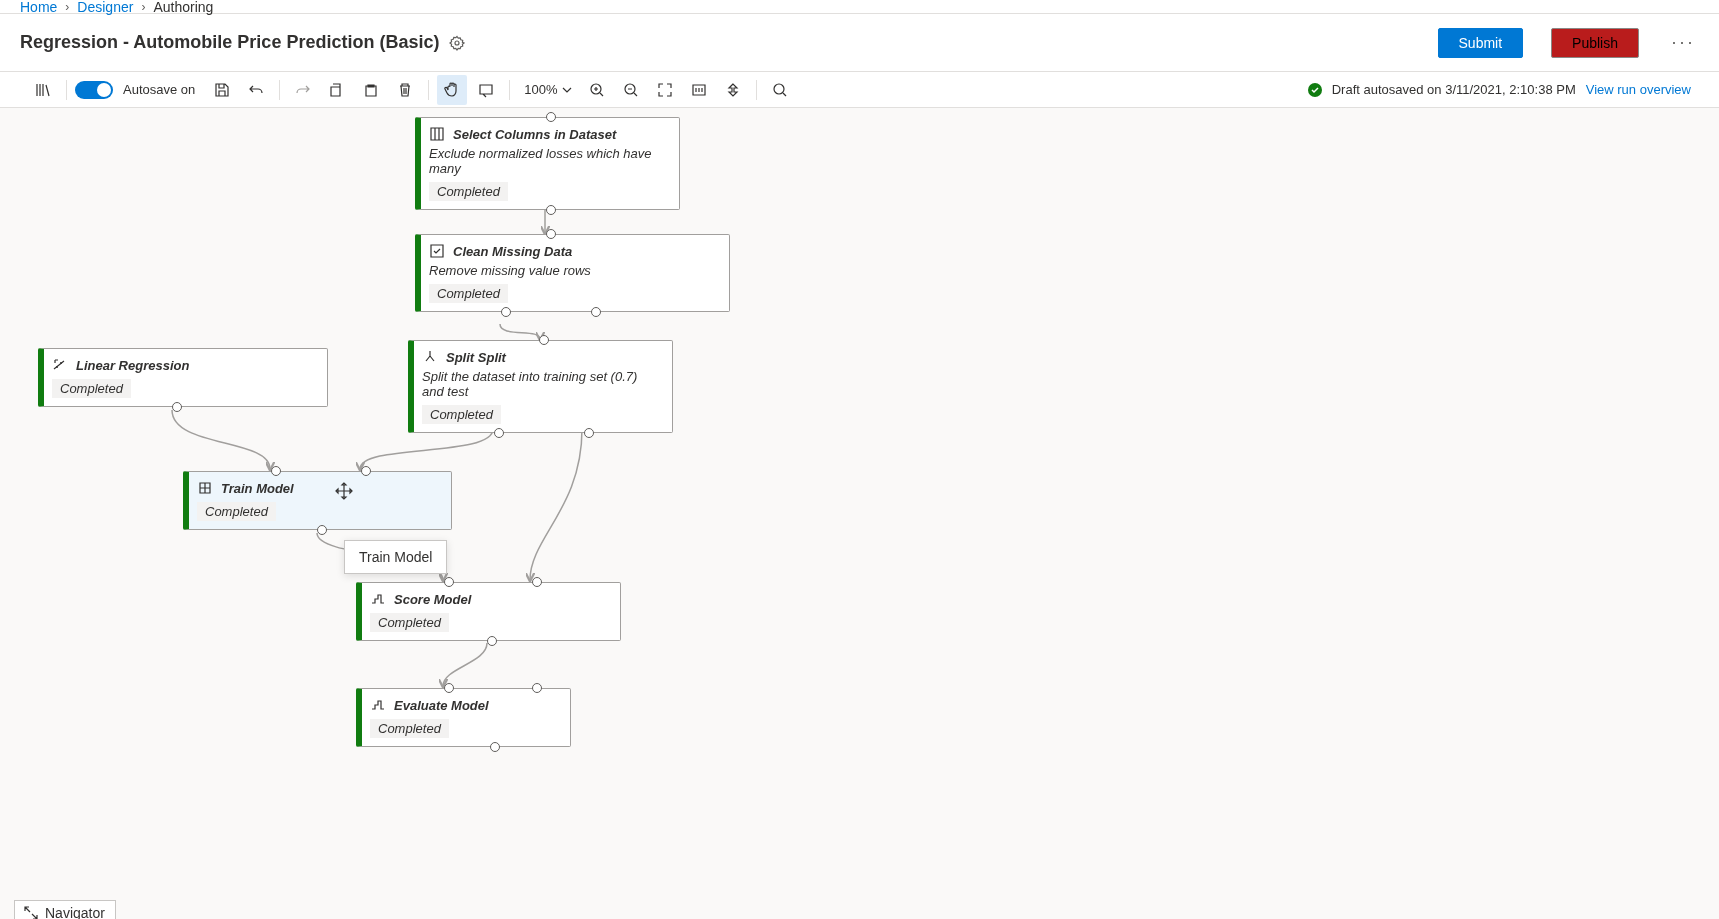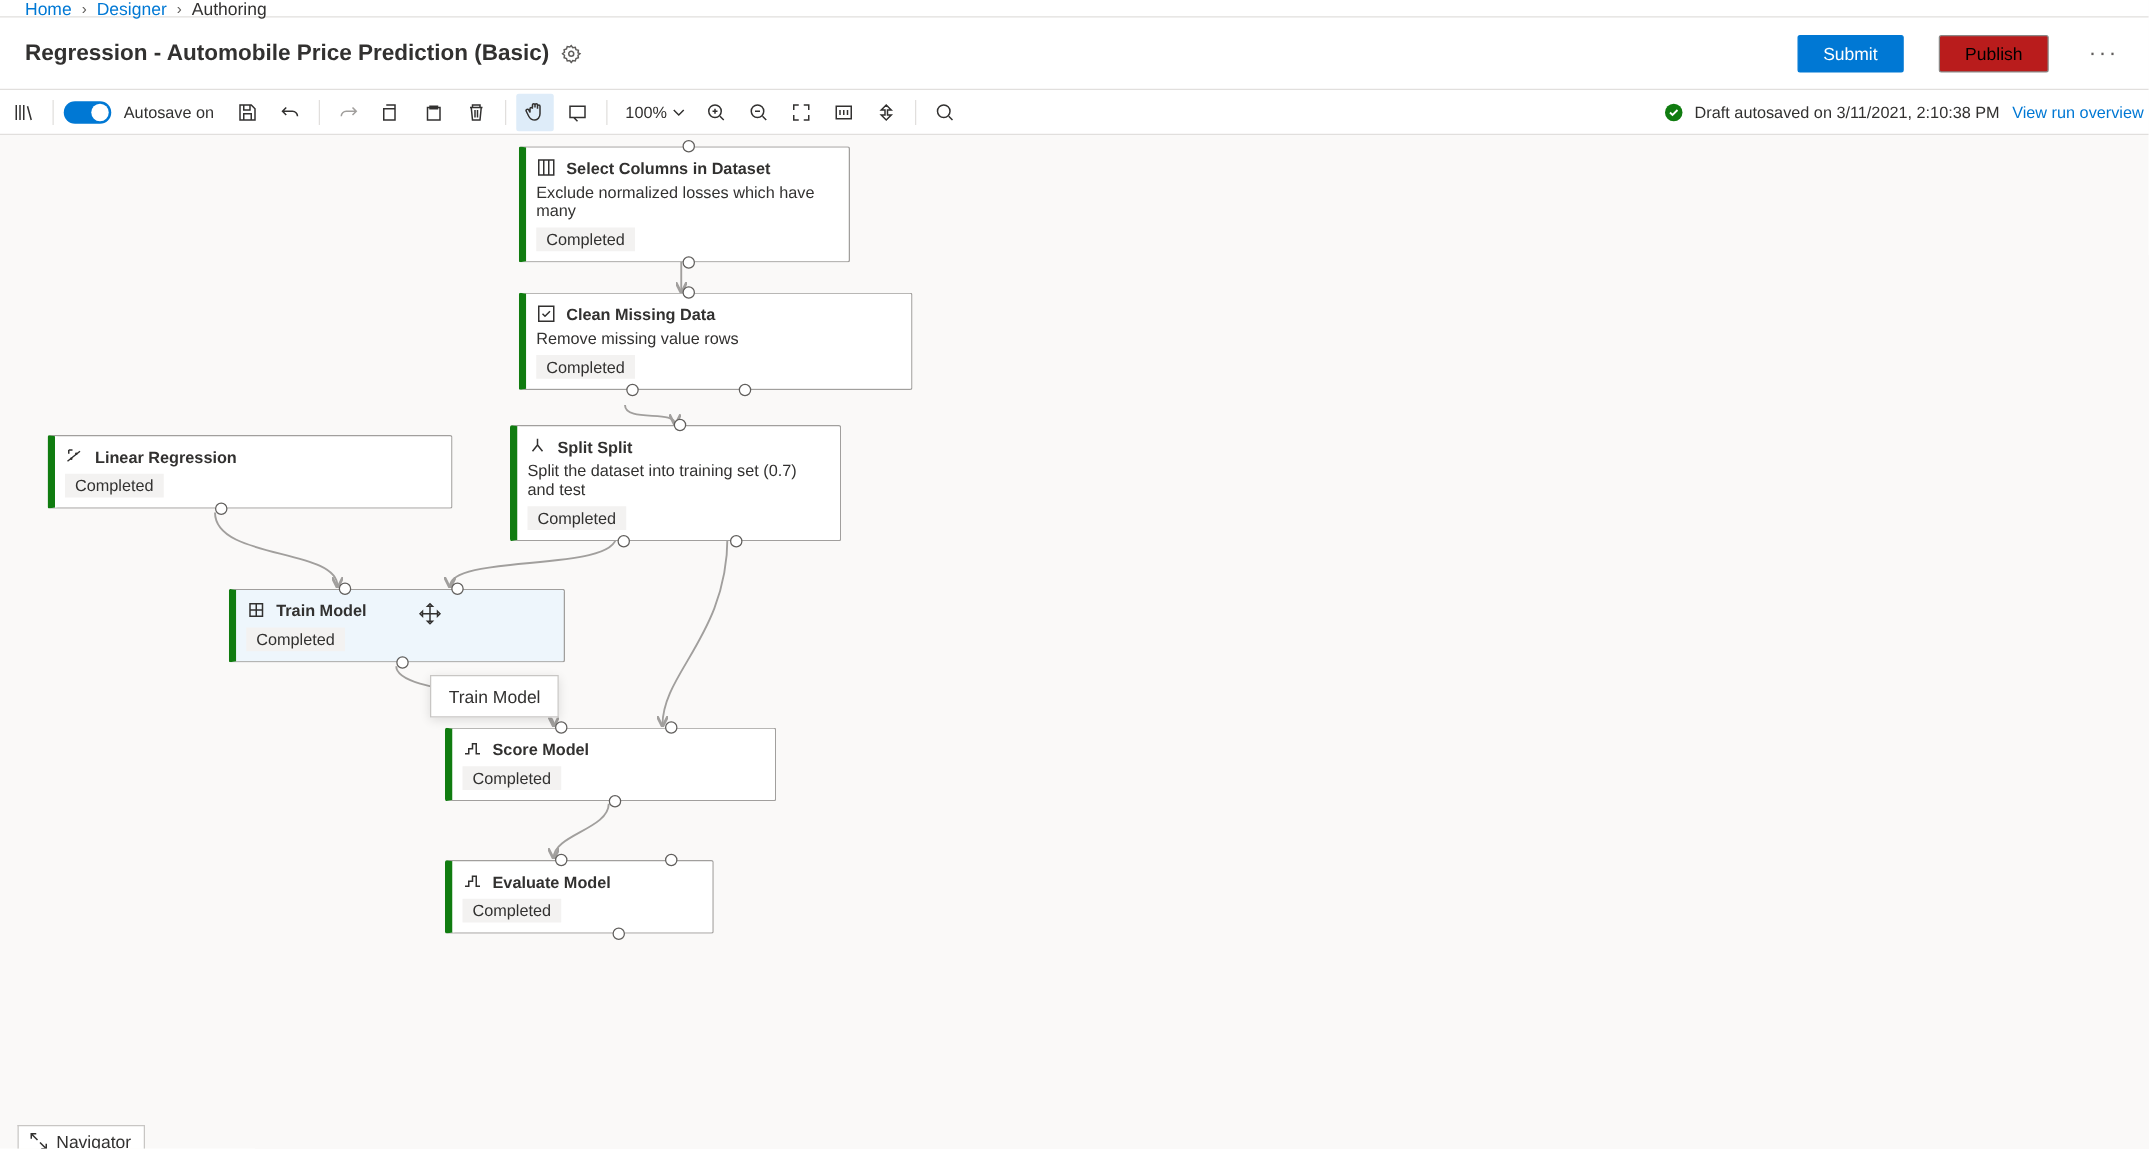--- a/index.html
+++ b/index.html
@@ -58,21 +58,21 @@
 }
 .btn.dots {
   border: none; background: none; font-size: 18px; letter-spacing: 2px;
   color: #605e5c; padding: 6px 4px;
 }
 
 .toolbar {
   display: flex;
   align-items: center;
   justify-content: space-between;
-  padding: 0 4px;
+  padding: 0 28px;
   height: 36px;
   border-bottom: 1px solid #e1dfdd;
 }
 .toolbar-left { display: flex; align-items: center; gap: 4px; }
 .tb-btn {
   width: 30px; height: 30px;
   display: inline-flex; align-items: center; justify-content: center;
   color: #323130; cursor: pointer; border-radius: 2px;
 }
 .tb-btn.active { background: #deecf9; }
@@ -110,20 +110,21 @@
 svg.edges path {
   fill: none; stroke: #a19f9d; stroke-width: 1.5;
 }
 .node {
   position: absolute;
   background: #fff;
   border: 1px solid #a19f9d;
   border-left: 6px solid #107c10;
   border-radius: 2px;
   padding: 8px 10px 8px 8px;
+  font-style: italic;
 }
 .node.selected { background: #eef6fc; }
 .node-header { display: flex; align-items: center; gap: 8px; font-weight: 600; font-size: 13px; }
 .node-desc { font-size: 13px; color: #323130; margin-top: 4px; }
 .node-status {
   display: inline-block; background: #f3f2f1; padding: 2px 8px; font-size: 13px; margin-top: 6px;
 }
 .port {
   position: absolute; width: 10px; height: 10px; background: #fff;
   border: 1px solid #605e5c; border-radius: 50%;
@@ -338,21 +339,21 @@
         </svg>
       <span>Split Split</span>
     </div>
     <div class="node-desc">Split the dataset into training set (0.7) and test</div>
     <span class="node-status">Completed</span>
     <div class="port" style="left:125px; top:-6px;"></div>
     <div class="port" style="left:80px; bottom:-6px;"></div>
     <div class="port" style="left:170px; bottom:-6px;"></div>
   </div>
 
-  <div class="node" style="left:38px; top:240px; width:324px;">
+  <div class="node" style="left:38px; top:240px; width:290px;">
     <div class="node-header">
       <svg class="icon-svg" viewBox="0 0 16 16">
           <path fill="none" stroke="currentColor" stroke-width="1.2" d="M2 12L12 4M3 3h3M3 3v3"></path>
           <circle cx="5" cy="10" r="1" fill="currentColor"></circle>
           <circle cx="9" cy="6" r="1" fill="currentColor"></circle>
         </svg>
       <span>Linear Regression</span>
     </div>
     <span class="node-status">Completed</span>
     <div class="port" style="left:128px; bottom:-6px;"></div>

